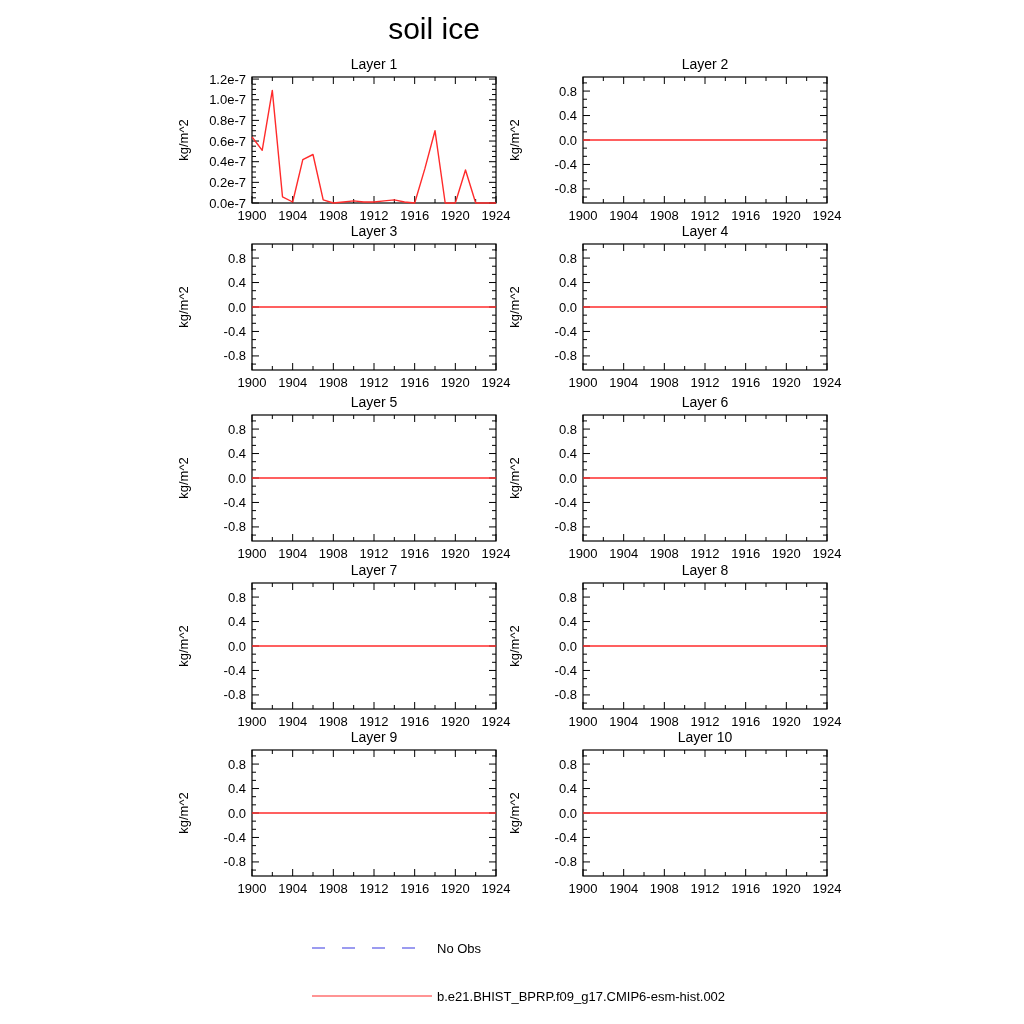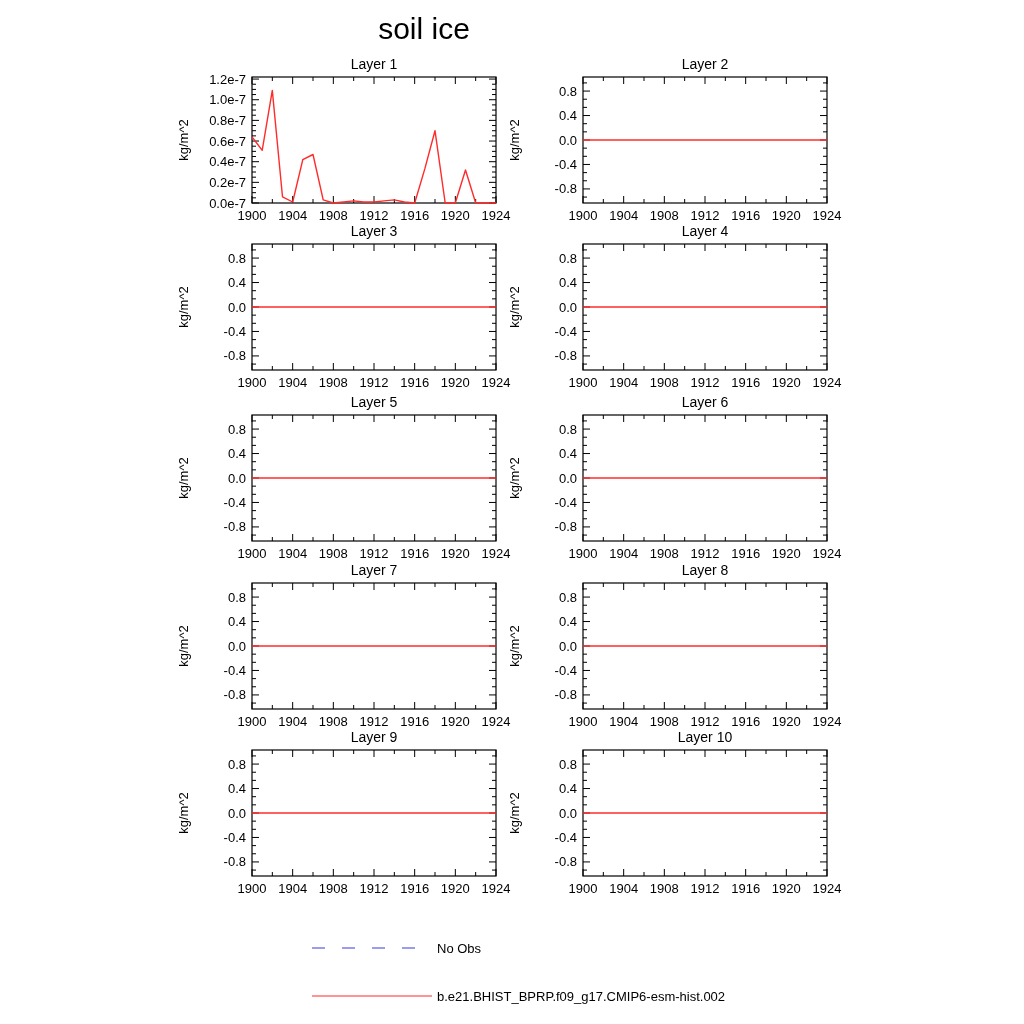--- a/index.html
+++ b/index.html
@@ -1,21 +1,21 @@
 <!DOCTYPE html>
 <html><head>
 <meta charset="utf-8">
 <style>
   html,body{margin:0;padding:0;background:#ffffff;}
   #canvas{
     position:relative;width:1024px;height:1024px;background:#ffffff;
     font-family:"Liberation Sans", sans-serif;color:#000;overflow:hidden;
   }
   .main-title{
-    position:absolute;top:12px;left:8px;width:832px;text-align:center;
+    position:absolute;top:12px;left:18px;width:832px;text-align:center;
     font-size:30px;font-weight:400;letter-spacing:0px;
   }
   #panels svg{position:absolute;overflow:visible;}
   .tick{font-size:13px;fill:#000;}
   .ptitle{font-size:14px;fill:#000;}
   .legtext{font-size:13px;fill:#000;}
   svg text{font-family:"Liberation Sans", sans-serif;}
 </style>
 </head>
 <body>

